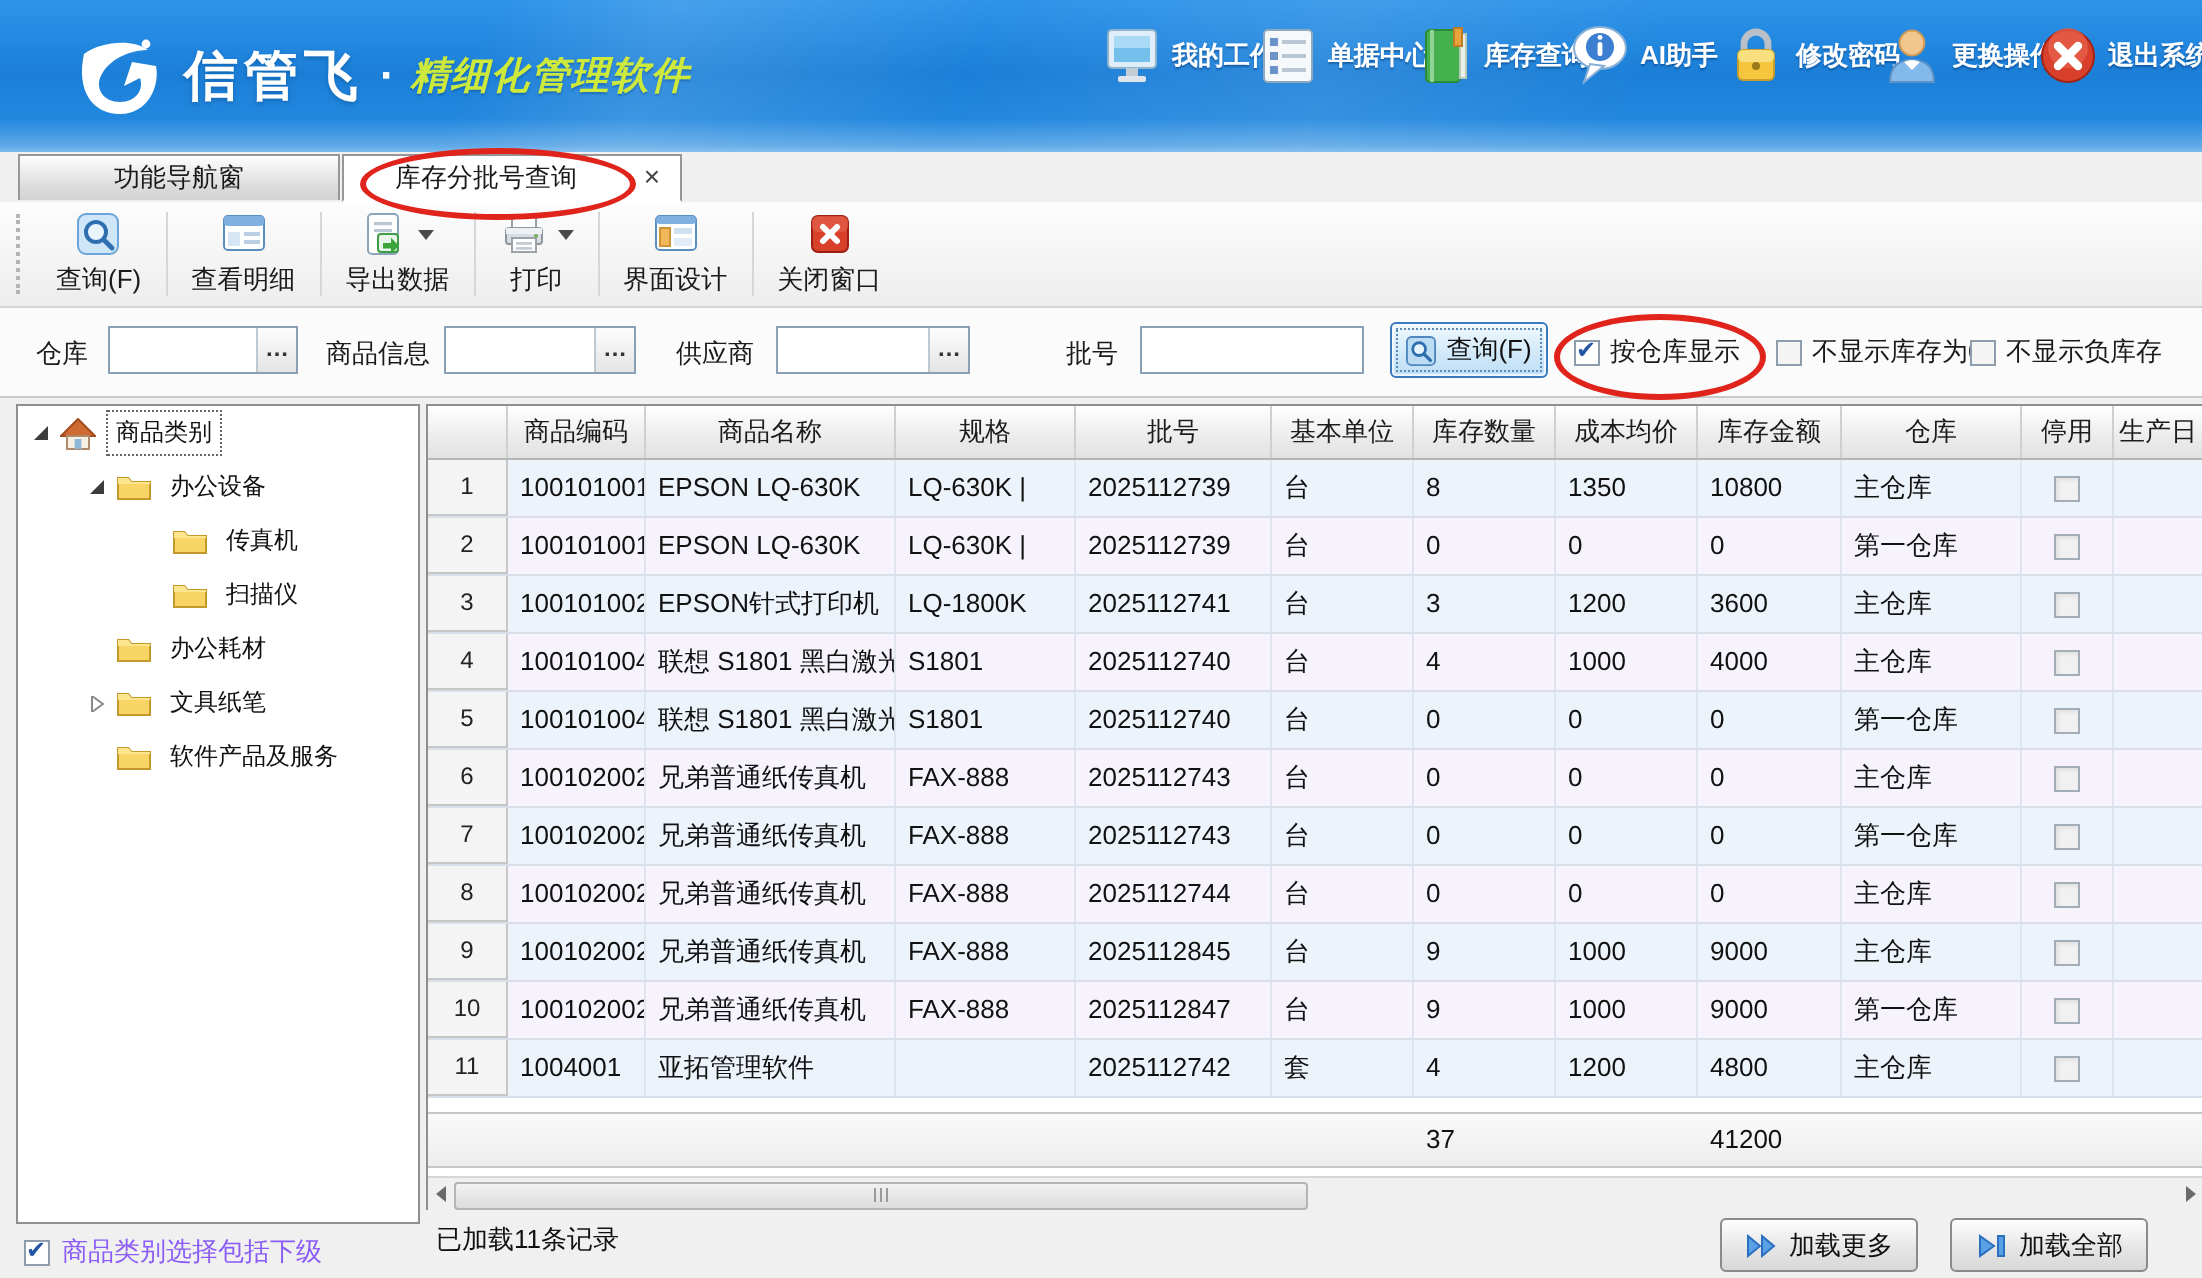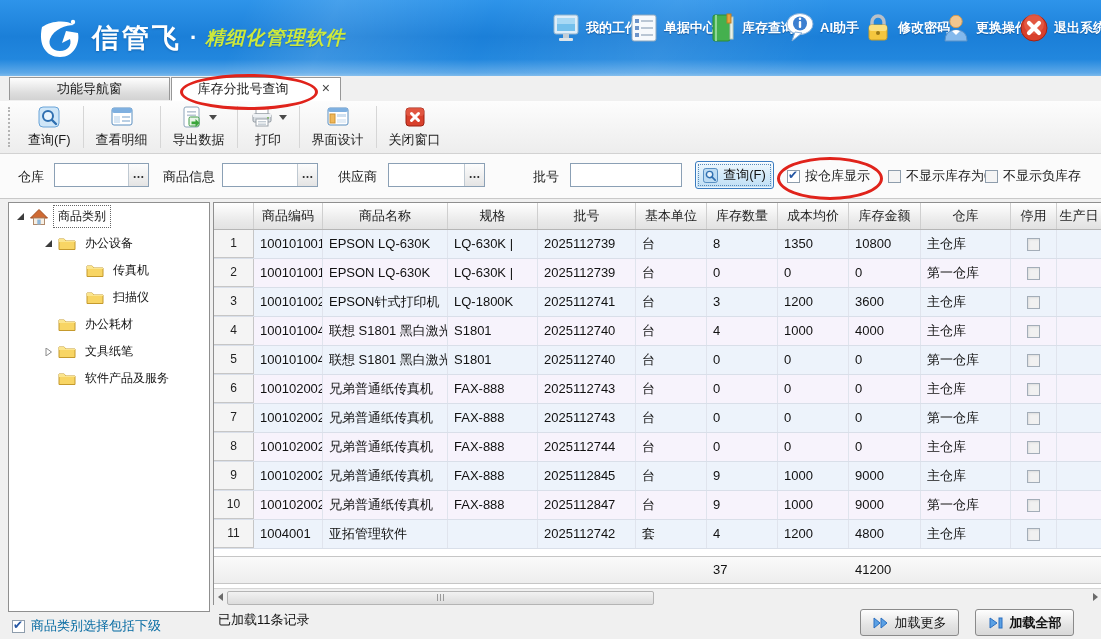--- a/index.html
+++ b/index.html
@@ -60,21 +60,21 @@
   
   .treepanel{position:absolute;left:8px;top:202px;width:202px;height:410px;box-sizing:border-box;
     background:#fff;border:1px solid #8f8f8f;overflow:hidden;}
   .trow{height:27px;display:flex;align-items:center;font-size:12px;color:#111;cursor:pointer;white-space:nowrap;}
   .lvl0{padding-left:6px;} .lvl1{padding-left:34px;} .lvl2{padding-left:62px;}
   .expander{width:12px;height:12px;margin-right:3px;flex:none;display:flex;align-items:center;justify-content:center;}
   .noexp{width:15px;flex:none;}
   .ticon{width:18px;height:16px;margin-right:5px;flex:none;}
   .tlabel{padding:2px 4px;}
   .tlabel.sel{border:1px dotted #666;background:#fff;}
-  .includechk{position:absolute;left:12px;top:617px;display:flex;align-items:center;gap:6px;font-size:13px;color:#0369a1;cursor:pointer;}
+  .includechk{position:absolute;left:12px;top:617px;display:flex;align-items:center;gap:6px;font-size:13px;color:#8b5cf6;cursor:pointer;}
 
   
   .gridpanel{position:absolute;left:213px;top:202px;width:888px;height:403px;box-sizing:border-box;
     background:#fff;border-top:1px solid #8f8f8f;border-left:1px solid #8f8f8f;overflow:hidden;}
   .ghead{display:flex;height:26px;background:linear-gradient(180deg,#ffffff,#e9e9e9 70%,#e2e2e2);border-bottom:1px solid #b5b5b5;}
   .gh{box-sizing:border-box;border-right:1px solid #cfcfcf;font-size:13px;color:#1c1c1c;text-align:center;
     line-height:25px;overflow:hidden;white-space:nowrap;flex:none;cursor:pointer;}
   .grow{display:flex;height:28px;border-bottom:1px solid #d9dfe9;}
   .grow.odd{background:#edf3fb;} .grow.even{background:#f7f3fc;}
   .gc{box-sizing:border-box;border-right:1px solid #e0e4ed;font-size:13px;color:#111;line-height:27px;
@@ -93,21 +93,21 @@
     border:1px solid #b4b4b4;border-radius:2px;cursor:pointer;}
   .sthumb::after{content:"";position:absolute;left:50%;top:2px;width:8px;height:7px;margin-left:-4px;
     background:repeating-linear-gradient(90deg,#9a9a9a 0 1px,transparent 1px 3px);}
 
   
   .statusbar{position:absolute;left:213px;top:606px;width:888px;height:33px;background:#f0f0f0;}
   .statustext{position:absolute;left:5px;top:5px;font-size:13px;color:#111;}
   .loadbtn{position:absolute;top:3px;width:99px;height:27px;box-sizing:border-box;border:1px solid #8a8a8a;border-radius:3px;
     background:linear-gradient(180deg,#fefefe,#e4e4e4 60%,#d8d8d8);display:flex;align-items:center;justify-content:center;gap:6px;
     font-size:13px;color:#111;cursor:pointer;}
-  .loadbtn.more{left:647px;} .loadbtn.all{left:762px;font-weight:bold;}
+  .loadbtn.more{left:647px;} .loadbtn.all{left:762px;}
 
   
   .ann{position:absolute;border:3px solid #e0231b;border-radius:50%;pointer-events:none;z-index:60;background:transparent;}
   .ann-tab{left:180px;top:74px;width:132px;height:30px;}
   .ann-chk{left:777px;top:157px;width:100px;height:37px;}
 </style>
 </head>
 <body>
 
 <div class="screen">

